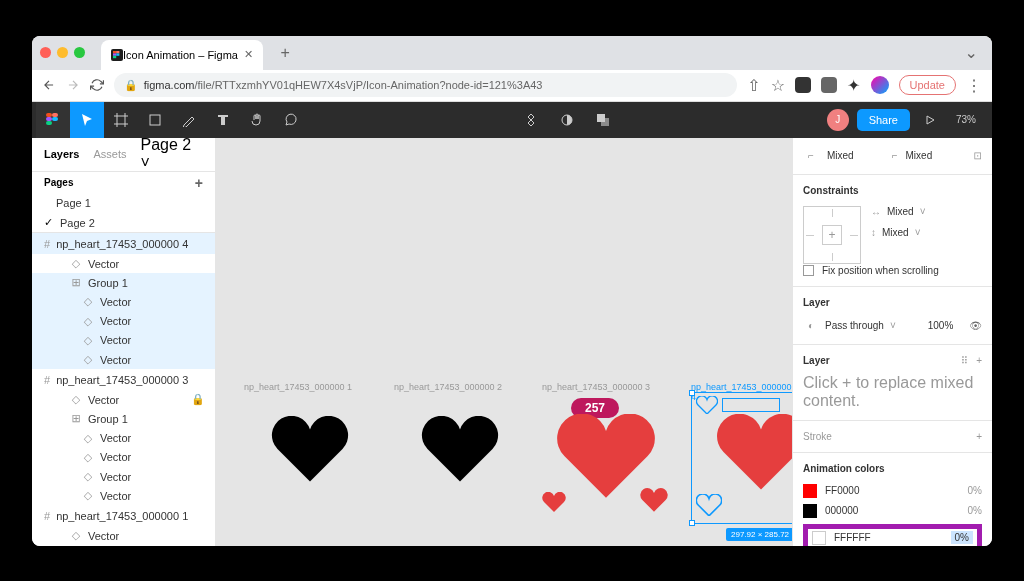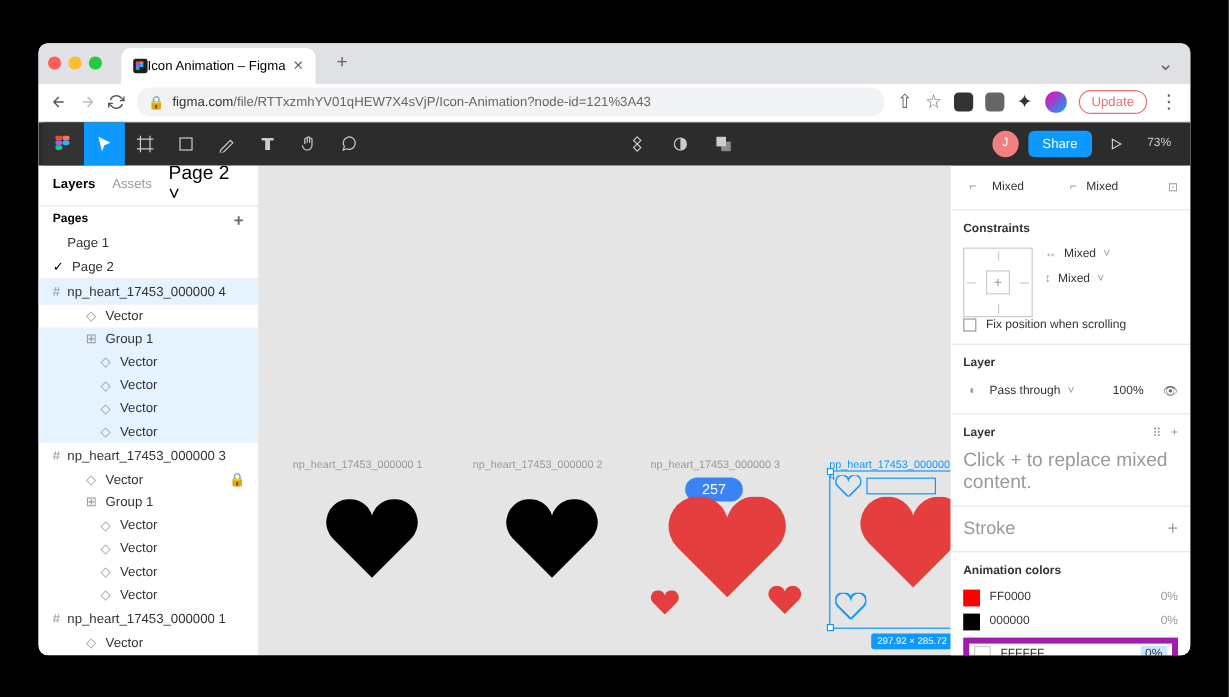--- a/index.html
+++ b/index.html
@@ -53,21 +53,21 @@
 .lp-frame{height:28px;display:flex;align-items:center;padding-left:12px;gap:6px;font-weight:500;color:#333}
 .lp-frame .ico{color:#999}
 .canvas{flex:1;background:#e5e5e5;position:relative;overflow:hidden}
 .can-lbl{position:absolute;font-size:9px;color:#999}
 .heart-b{position:absolute}
 .sel-box{position:absolute;border:1px solid #0d99ff}
 .sel-handle{position:absolute;width:6px;height:6px;background:#fff;border:1px solid #0d99ff}
 .sel-dim{position:absolute;background:#0d99ff;color:#fff;font-size:8px;padding:2px 5px;border-radius:2px;white-space:nowrap}
 .outlined-heart{position:absolute}
 .outlined-rect{position:absolute;border:1px solid #0d99ff}
-.badge257{position:absolute;background:#3b82f6;color:#fff;border-radius:11px;padding:3px 14px;font-size:12px;font-weight:400}
+.badge257{position:absolute;background:#be185d;color:#fff;border-radius:11px;padding:3px 14px;font-size:12px;font-weight:700}
 .rightpanel{width:200px;background:#fff;border-left:1px solid #e5e5e5;font-size:10px;color:#333;overflow-y:auto}
 .rp-sec{border-bottom:1px solid #e5e5e5;padding:10px}
 .rp-row{display:flex;align-items:center;gap:8px;margin-bottom:8px}
 .rp-row:last-child{margin-bottom:0}
 .corner-ico{width:16px;height:16px;display:flex;align-items:center;justify-content:center;color:#999}
 .mixed{color:#333}
 .corner-full{margin-left:auto;color:#999}
 .cons-box{width:58px;height:58px;border:1px solid #ccc;position:relative;display:flex;align-items:center;justify-content:center}
 .cons-inner{width:20px;height:20px;border:1px solid #ccc;display:flex;align-items:center;justify-content:center;color:#999;font-size:12px}
 .cons-tick{position:absolute;background:#ccc}
@@ -80,21 +80,21 @@
 .rp-title-row .icons{margin-left:auto;display:flex;gap:8px;color:#999}
 .pass{display:flex;align-items:center;gap:6px}
 .pass .pct{margin-left:auto}
 .pass .eye{margin-left:10px;color:#666}
 .hint{color:#999;font-size:16px}
 .color-row{display:flex;align-items:center;gap:8px;margin-bottom:6px}
 .swatch{width:14px;height:14px}
 .sw-red{background:#ff0000}.sw-black{background:#000}.sw-white{background:#fff;border:1px solid #ccc}
 .color-pct{margin-left:auto;color:#999}
 .hl{border:5px solid #a21caf;padding:2px 4px}
-.stroke-hdr,.effects-hdr,.export-hdr{display:flex;align-items:flex-start;color:#999;font-size:15px}
+.stroke-hdr,.effects-hdr,.export-hdr{display:flex;align-items:flex-start;color:#999;font-size:10px}
 .stroke-hdr .plus,.export-hdr .plus{margin-left:auto}
 svg{display:block}
 </style>
 </head>
 <body>
 
 <div class="browser">
 
   <div class="tabbar">
     <div class="winbtn wb-r"></div>

